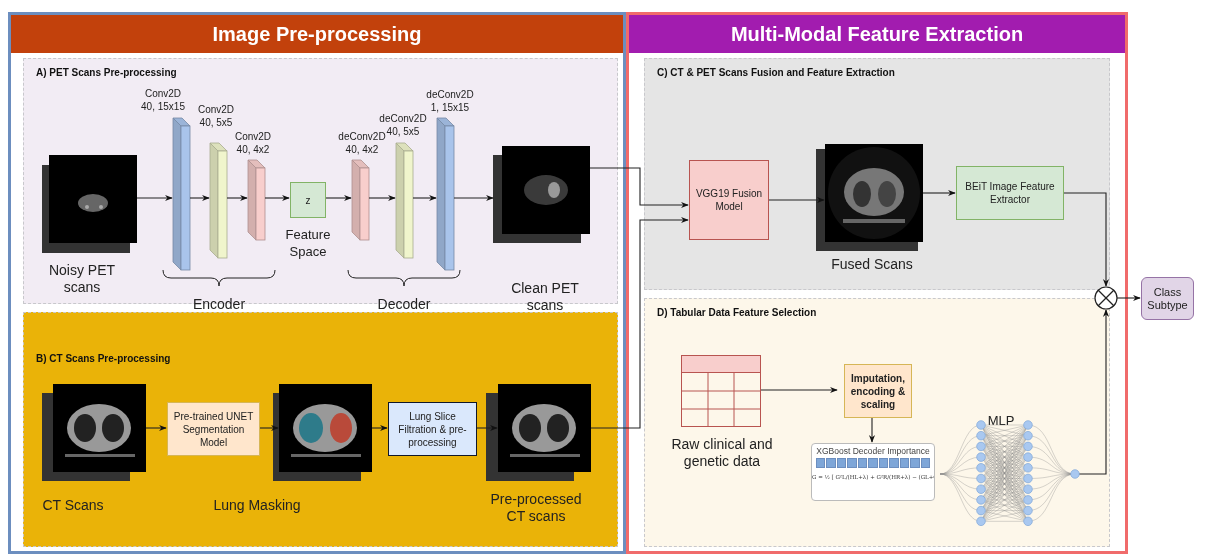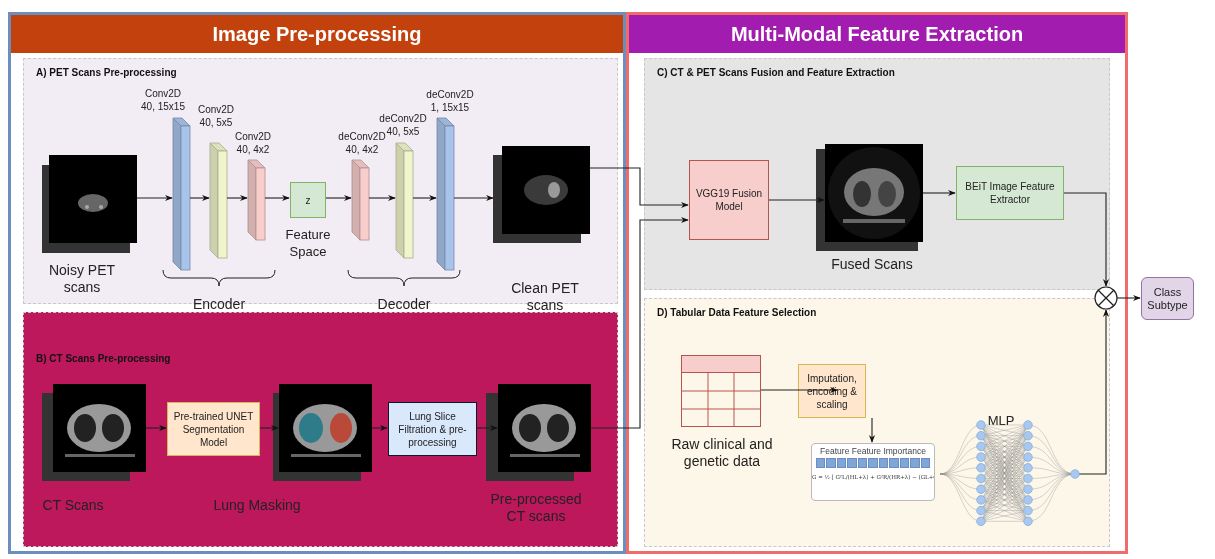--- a/index.html
+++ b/index.html
@@ -28,21 +28,21 @@
 </div>
 
 <div class="section sec-right">
   <div class="sec-header">Multi-Modal Feature Extraction</div>
 </div>
 
 <div class="panel" style="left:23px;top:58px;width:595px;height:246px;background:#f2ecf4;">
   <div class="panel-title">A) PET Scans Pre-processing</div>
 </div>
 
-<div class="panel" style="left:23px;top:312px;width:595px;height:235px;background:#be185d;">
+<div class="panel" style="left:23px;top:312px;width:595px;height:235px;background:#eab308;">
   <div class="panel-title" style="top:40px;">B) CT Scans Pre-processing</div>
 </div>
 
 <div class="panel" style="left:644px;top:58px;width:466px;height:232px;background:#e5e5e5;text-align:center;">
   <div class="panel-title">C) CT &amp; PET Scans Fusion and Feature Extraction</div>
 </div>
 
 <div class="panel" style="left:644px;top:298px;width:466px;height:249px;background:#fdf7ea;">
   <div class="panel-title">D) Tabular Data Feature Selection</div>
 </div>
@@ -165,26 +165,26 @@
     <rect x="0.5" y="0.5" width="79" height="17" fill="#f8cecc" stroke="#b85450"></rect>
     <rect x="0.5" y="17.5" width="79" height="54" fill="#fdf7ea" stroke="#b85450"></rect>
     <line x1="27" y1="17" x2="27" y2="72" stroke="#b85450"></line>
     <line x1="53" y1="17" x2="53" y2="72" stroke="#b85450"></line>
     <line x1="0" y1="36" x2="80" y2="36" stroke="#b85450"></line>
     <line x1="0" y1="54" x2="80" y2="54" stroke="#b85450"></line>
   </svg>
 </div>
 <div class="lbl" style="left:722px;top:436px;width:110px;white-space:normal;">Raw clinical and genetic data</div>
 
-<div class="box" style="left:798px;top:364px;width:68px;height:54px;background:#ffe6cc;border:1px solid #d6b656;">
+<div class="box" style="left:844px;top:364px;width:68px;height:54px;background:#ffe6cc;border:1px solid #d6b656;font-weight:bold;">
   <span>Imputation, encoding &amp; scaling</span>
 </div>
 
 <div class="abs" style="left:811px;top:443px;width:124px;height:58px;background:#fff;border:1px solid #bbb;border-radius:4px;box-sizing:border-box;">
-  <div style="text-align:center;font-size:8.5px;color:#444;margin-top:2px;white-space:nowrap;">Feature Feature Importance</div>
+  <div style="text-align:center;font-size:8.5px;color:#444;margin-top:2px;white-space:nowrap;">XGBoost Decoder Importance</div>
   <div id="xgb-bars" style="display:flex;gap:1px;margin:2px 4px;height:10px;">
       <div style="flex: 1 1 0%; background: rgb(126, 166, 216); border: 1px solid rgb(108, 142, 191); box-sizing: border-box;"></div>
       <div style="flex: 1 1 0%; background: rgb(126, 166, 216); border: 1px solid rgb(108, 142, 191); box-sizing: border-box;"></div>
       <div style="flex: 1 1 0%; background: rgb(126, 166, 216); border: 1px solid rgb(108, 142, 191); box-sizing: border-box;"></div>
       <div style="flex: 1 1 0%; background: rgb(126, 166, 216); border: 1px solid rgb(108, 142, 191); box-sizing: border-box;"></div>
       <div style="flex: 1 1 0%; background: rgb(126, 166, 216); border: 1px solid rgb(108, 142, 191); box-sizing: border-box;"></div>
       <div style="flex: 1 1 0%; background: rgb(126, 166, 216); border: 1px solid rgb(108, 142, 191); box-sizing: border-box;"></div>
       <div style="flex: 1 1 0%; background: rgb(126, 166, 216); border: 1px solid rgb(108, 142, 191); box-sizing: border-box;"></div>
       <div style="flex: 1 1 0%; background: rgb(126, 166, 216); border: 1px solid rgb(108, 142, 191); box-sizing: border-box;"></div>
       <div style="flex: 1 1 0%; background: rgb(126, 166, 216); border: 1px solid rgb(108, 142, 191); box-sizing: border-box;"></div>

